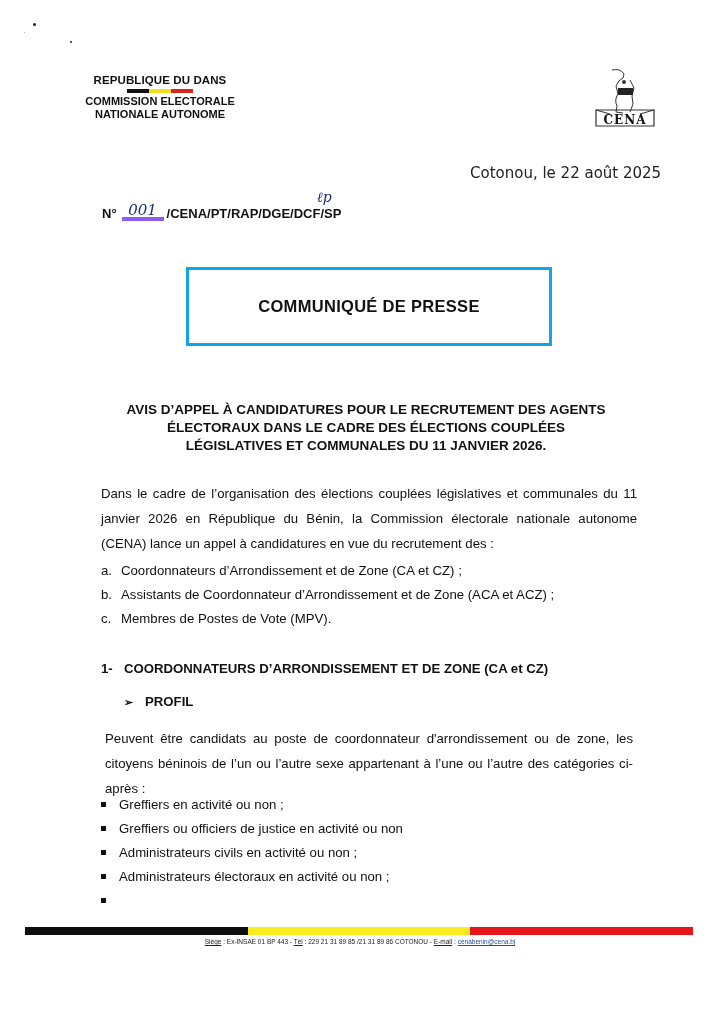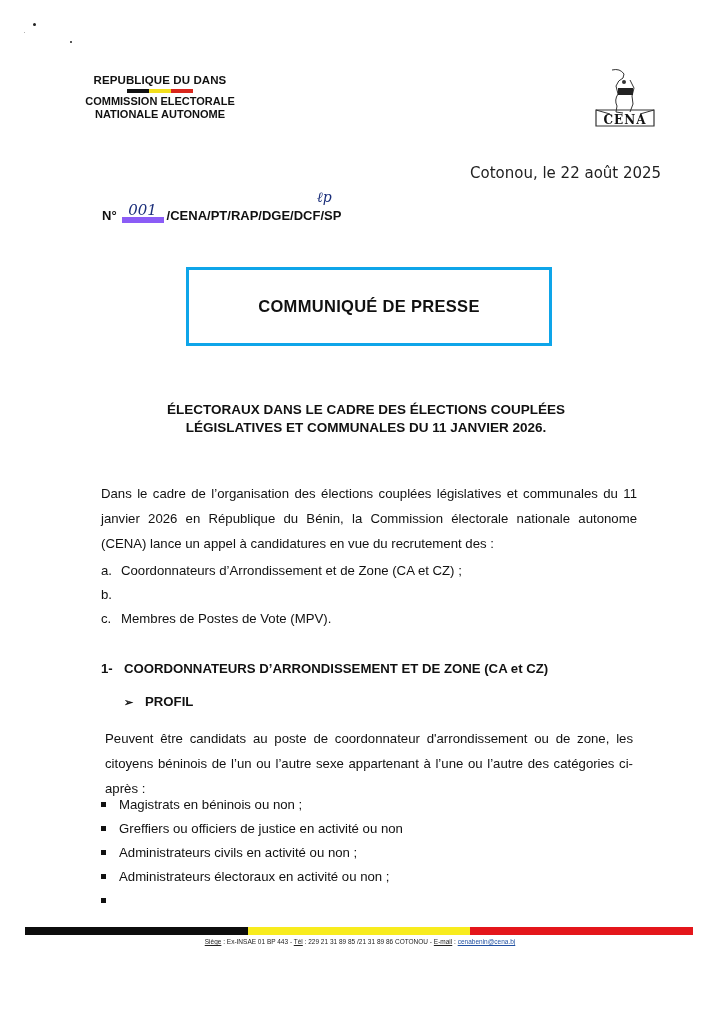--- a/index.html
+++ b/index.html
@@ -14,21 +14,21 @@
   .hdr-left .rep { font-size: 11.5px; letter-spacing: 0.1px; }
   .flag-small { display: flex; justify-content: center; margin: 3px 0 2px; }
   .flag-small span { display: block; width: 22px; height: 4px; }
   .hdr-left .com { font-size: 11px; line-height: 13px; }
 
   .logo { left: 590px; top: 66px; width: 70px; height: 62px; }
 
   .date { left: 470px; top: 164px; font-size: 15px; font-family: "DejaVu Sans", sans-serif; font-weight: normal; color:#222; }
 
   .ref { left: 102px; top: 203px; font-size: 13px; font-weight: bold; display:flex; align-items:flex-end; }
-  .ref .num { display:inline-block; width: 42px; border-bottom: 6px solid #8b5cf6; margin: 0 3px 0 5px; color:#1a2e7a; font-family: "DejaVu Serif", serif; font-style: italic; font-weight: normal; font-size: 15px; text-align:center; line-height: 14px; }
+  .ref .num { display:inline-block; width: 42px; border-bottom: 4px solid #8b5cf6; margin: 0 3px 0 5px; color:#1a2e7a; font-family: "DejaVu Serif", serif; font-style: italic; font-weight: normal; font-size: 15px; text-align:center; line-height: 14px; }
   .ref .sig { position:absolute; left: 215px; top: -14px; color:#1a2e7a; font-style:italic; font-weight:normal; font-size: 14px; font-family: "DejaVu Serif", serif; }
 
   .press-box { left: 186px; top: 267px; width: 360px; height: 73px; border: 3px solid #0ea5e9; display:flex; align-items:center; justify-content:center; }
   .press-box span { font-size: 16.5px; font-weight: bold; letter-spacing: 0.3px; }
 
   .title { left: 96px; top: 401px; width: 540px; text-align: center; font-weight: bold; font-size: 13.5px; line-height: 18px; }
 
   .body-text { font-size: 13.2px; line-height: 25px; text-align: justify; }
   .intro { left: 101px; top: 481px; width: 536px; }
   .intro p { margin: 0; text-align-last: left; }
@@ -92,35 +92,37 @@
   <span class="num">001</span>
   <span>/CENA/PT/RAP/DGE/DCF/SP</span>
   <span class="sig">ℓp</span>
 </div>
 
 <div class="abs press-box">
   <span>COMMUNIQUÉ DE PRESSE</span>
 </div>
 
 <div class="abs title">
+  <div>AVIS D’APPEL À CANDIDATURES POUR LE RECRUTEMENT DES AGENTS</div>
   <div>ÉLECTORAUX DANS LE CADRE DES ÉLECTIONS COUPLÉES</div>
   <div>LÉGISLATIVES ET COMMUNALES DU 11 JANVIER 2026.</div>
 </div>
 
 <div class="abs body-text intro">
   <p>Dans le cadre de l’organisation des élections couplées législatives et communales du 11 janvier 2026 en République du Bénin, la Commission électorale nationale autonome (CENA) lance un appel à candidatures en vue du recrutement des :</p>
 </div>
 
 <div class="abs alpha-list">
   <div class="li">
       <span class="mk">a.</span>
       <span>Coordonnateurs d’Arrondissement et de Zone (CA et CZ) ;</span>
     </div>
   <div class="li">
       <span class="mk">b.</span>
+      <span>Assistants de Coordonnateur d’Arrondissement et de Zone (ACA et ACZ) ;</span>
     </div>
   <div class="li">
       <span class="mk">c.</span>
       <span>Membres de Postes de Vote (MPV).</span>
     </div>
 </div>
 
 <div class="abs sec1">
   <span class="n">1-</span><span>COORDONNATEURS D’ARRONDISSEMENT ET DE ZONE (CA et CZ)</span>
 </div>
@@ -129,21 +131,21 @@
   <span class="arrow">➢</span><span>PROFIL</span>
 </div>
 
 <div class="abs body-text profil-text">
   <p>Peuvent être candidats au poste de coordonnateur d'arrondissement ou de zone, les citoyens béninois de l’un ou l’autre sexe appartenant à l’une ou l’autre des catégories ci-après :</p>
 </div>
 
 <div class="abs bullets">
   <div class="li">
       <span class="sq"></span>
-      <span>Magistrats en béninois ou non ;</span>
+      <span>Greffiers en activité ou non ;</span>
     </div>
   <div class="li">
       <span class="sq"></span>
       <span>Greffiers ou officiers de justice en activité ou non</span>
     </div>
   <div class="li">
       <span class="sq"></span>
       <span>Administrateurs civils en activité ou non ;</span>
     </div>
   <div class="li">

